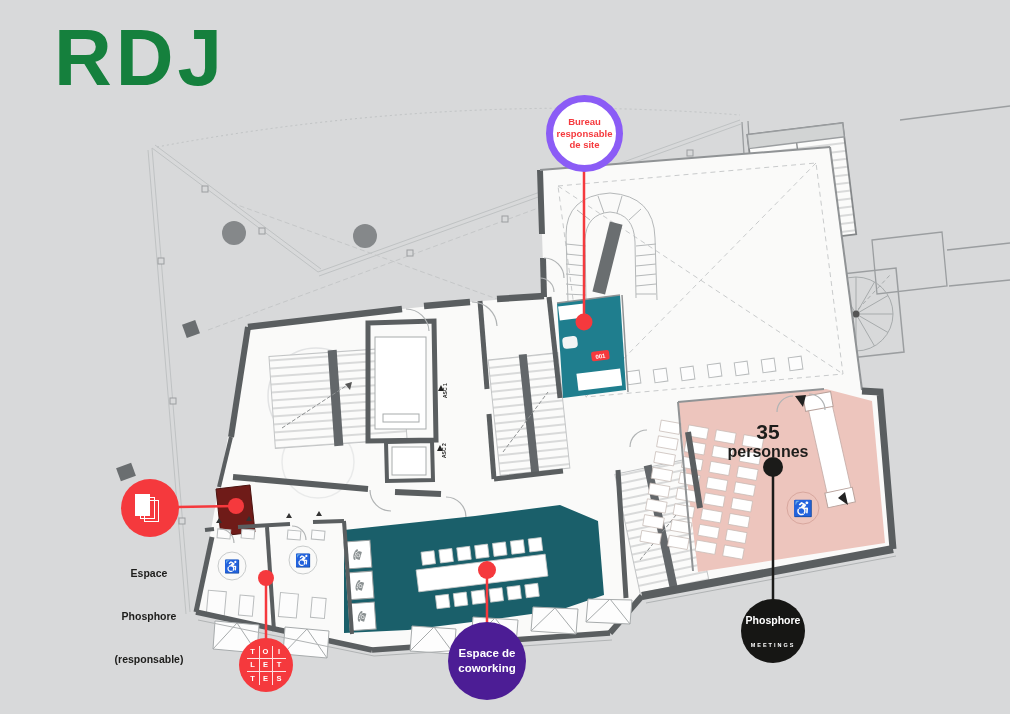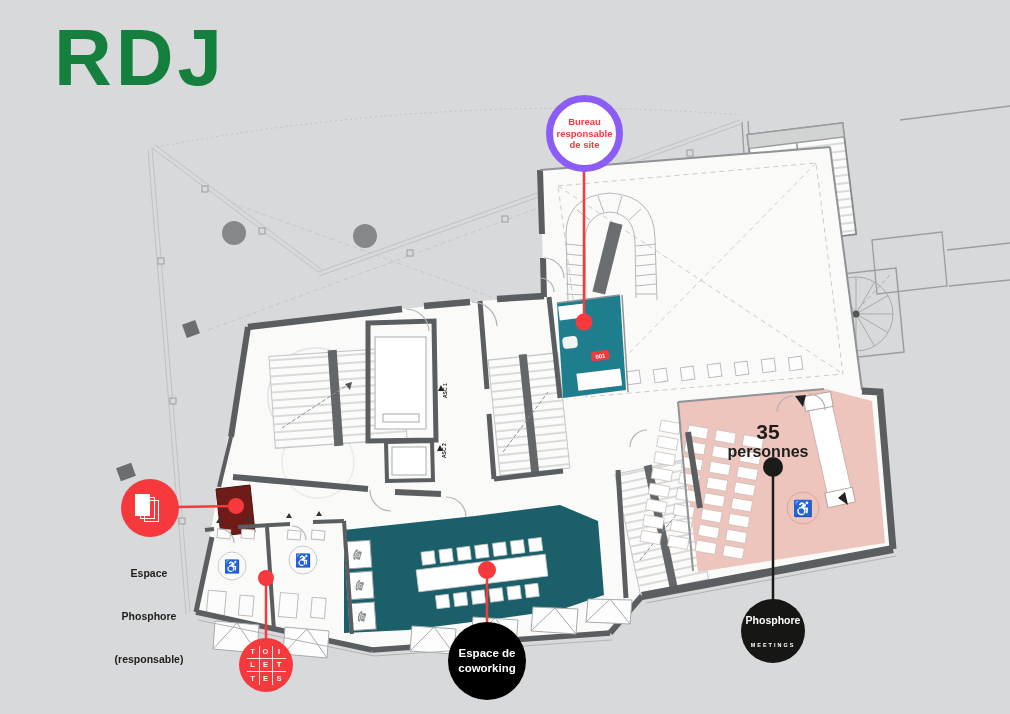--- a/index.html
+++ b/index.html
@@ -28,21 +28,21 @@
   .bubble-toilettes{left:239px;top:638px;width:54px;height:54px;background:#F5393D;
                     padding:7px;}
   .letter-grid{display:grid;grid-template-columns:repeat(3,13px);
                grid-template-rows:repeat(3,13px);}
   .letter-grid span{display:flex;align-items:center;justify-content:center;
         color:#fff;font-size:7.5px;font-weight:700;
         border-right:1px solid rgba(255,255,255,.85);
         border-bottom:1px solid rgba(255,255,255,.85);}
   .letter-grid span:nth-child(3n){border-right:none;}
   .letter-grid span:nth-child(n+7){border-bottom:none;}
-  .bubble-coworking{left:448px;top:622px;width:78px;height:78px;background:#000000;
+  .bubble-coworking{left:448px;top:622px;width:78px;height:78px;background:#4c1d95;
         color:#fff;font-size:11.5px;font-weight:700;line-height:1.3;padding:8px;}
   .bubble-phosphore{left:741px;top:599px;width:64px;height:64px;background:#161614;
         color:#fff;padding:6px;gap:14px;}
   .bubble-phosphore .name{font-size:10.5px;font-weight:700;}
   .bubble-phosphore .sub{font-size:5.5px;font-weight:700;letter-spacing:2px;margin-top:2px;}
   .capacity{left:718px;top:420px;width:100px;text-align:center;color:#1D1D1B;}
   .capacity .num{font-size:21px;font-weight:700;line-height:1.1;}
   .capacity .unit{font-size:16px;font-weight:700;}
 </style>
 </head>

